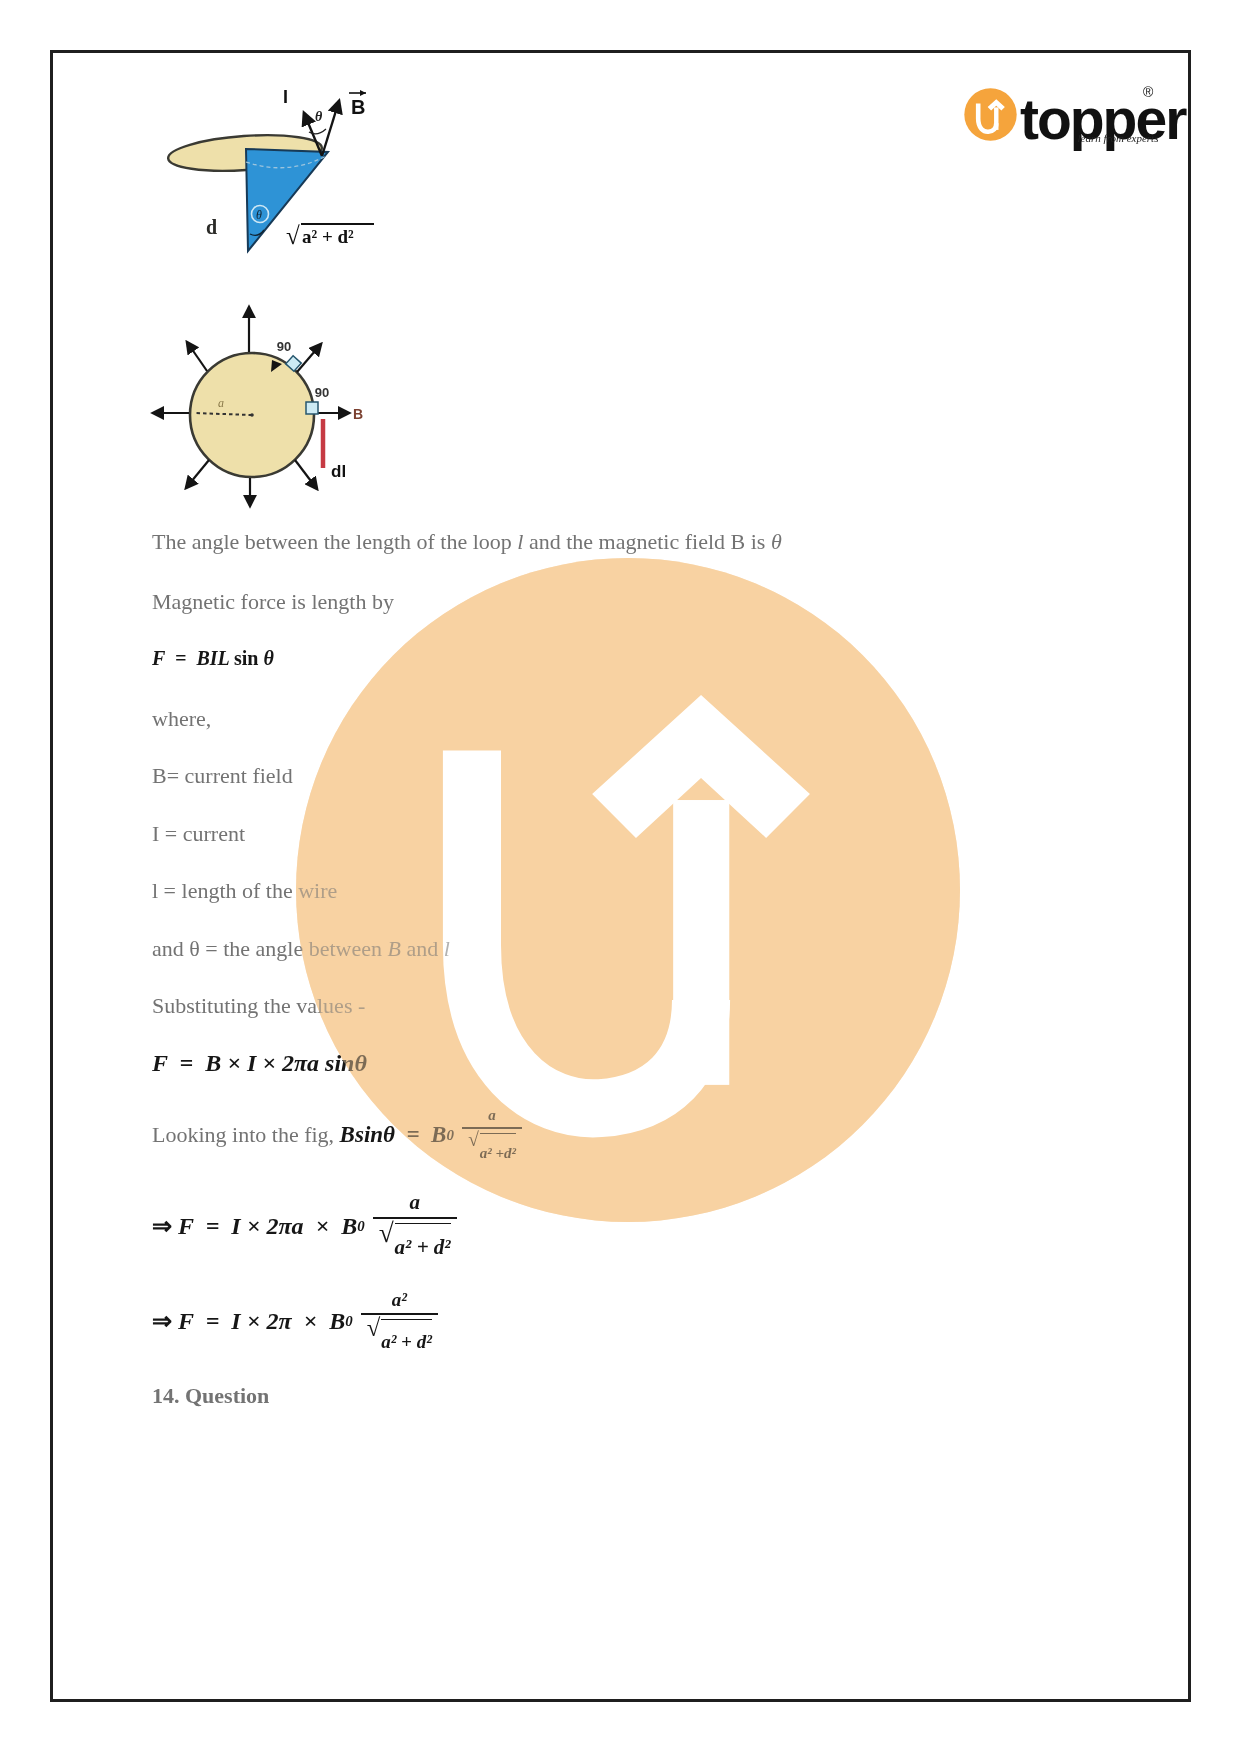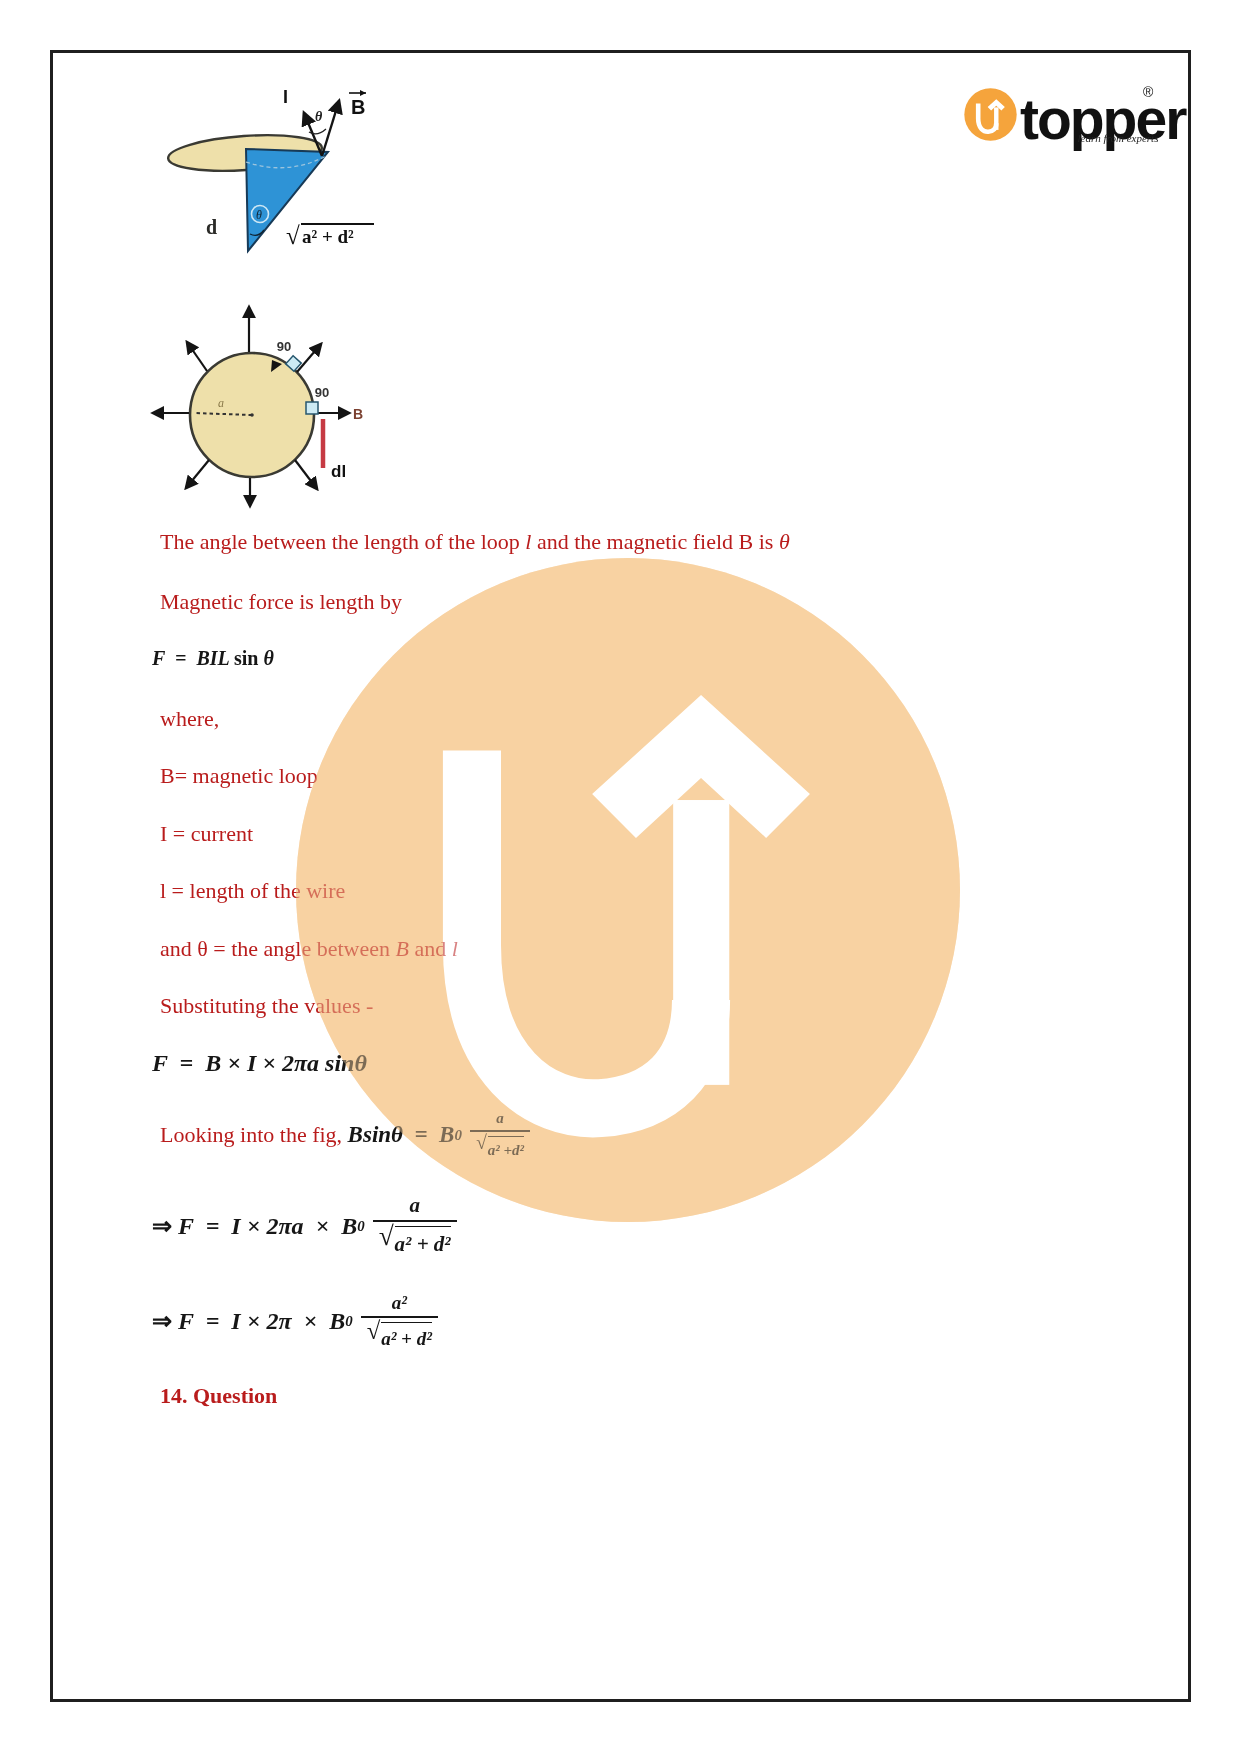--- a/index.html
+++ b/index.html
@@ -8,31 +8,31 @@
     font-family:"Liberation Serif", serif;color:#1f1f1f;overflow:hidden;
   }
   .abs{position:absolute;}
   .frame{
     left:50px;top:50px;width:1135px;height:1646px;
     border:3px solid #1f1f1f;z-index:4;pointer-events:none;
   }
   .layer-base{z-index:1;}
   .layer-content{z-index:2;}
   .layer-overlay{z-index:3;pointer-events:none;}
-  .txt{font-size:22px;white-space:pre;color:#b91c1c;margin-left:8px;}
+  .txt{font-size:22px;white-space:pre;color:#737373;}
   .it{font-style:italic;}
   .math{font-weight:bold;font-style:italic;white-space:pre;color:#161616;}
   .fn{font-style:normal;}
   .sub{font-size:0.62em;font-weight:bold;font-style:italic;vertical-align:-0.35em;}
   .disp{display:flex;align-items:center;}
   .frac{display:inline-flex;flex-direction:column;align-items:center;margin-left:8px;vertical-align:middle;}
   .frac .num{line-height:1;padding:0 6px 4px;}
   .frac .den{border-top:2.2px solid #161616;line-height:1.15;padding:4px 6px 0;display:inline-flex;align-items:flex-start;}
   .rad{font-size:1.3em;line-height:0.75;margin-right:1px;font-weight:bold;}
-  .radbar{border-top:1.8px solid #161616;padding-top:5px;text-align:center;}
+  .radbar{border-top:1.8px solid #161616;padding-top:11px;text-align:center;}
   
   .logo-brand{
     font-family:"Liberation Sans", sans-serif;font-weight:bold;
     font-size:57px;letter-spacing:-2px;color:#111;line-height:1;
   }
   .logo-reg{font-family:"Liberation Sans", sans-serif;font-size:14px;color:#111;}
   .logo-tagline{font-style:italic;font-size:11px;color:#222;font-family:"Liberation Serif", serif;}
   .dlabel{font-family:"Liberation Sans", sans-serif;font-weight:bold;}
 </style>
 </head>
@@ -127,21 +127,21 @@
 </svg>
 
 <div class="abs layer-content txt" style="left:152px;top:529px;"><span>The angle between the length of the loop </span><span class="it">l</span><span> and the magnetic field B is </span><span class="it">θ</span></div>
 
 <div class="abs layer-content txt" style="left:152px;top:589px;">Magnetic force is length by</div>
 
 <div class="abs layer-content math" style="left:152px;top:647px;font-size:20px;"><span>F  =  BIL </span><span class="fn">sin </span><span>θ</span></div>
 
 <div class="abs layer-content txt" style="left:152px;top:706px;">where,</div>
 
-<div class="abs layer-content txt" style="left:152px;top:763px;">B= magnetic loop</div>
+<div class="abs layer-content txt" style="left:152px;top:763px;">B= current field</div>
 
 <div class="abs layer-content txt" style="left:152px;top:821px;">I = current</div>
 
 <div class="abs layer-content txt" style="left:152px;top:878px;">l = length of the wire</div>
 
 <div class="abs layer-content txt" style="left:152px;top:936px;text-align:right;"><span>and θ = the angle between </span><span class="it">B</span><span> and </span><span class="it">l</span></div>
 
 <div class="abs layer-content txt" style="left:152px;top:993px;">Substituting the values -</div>
 
 <div class="abs layer-content math" style="left:152px;top:1050px;font-size:24px;">F  =  B × I × 2πa sinθ</div>

